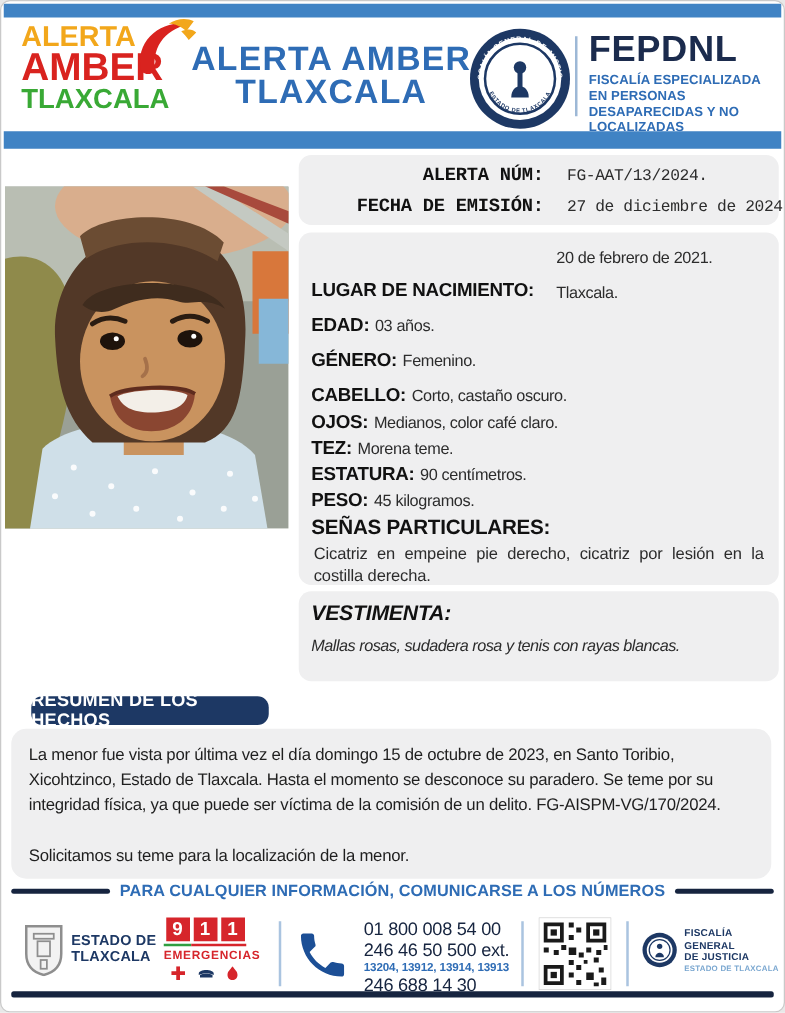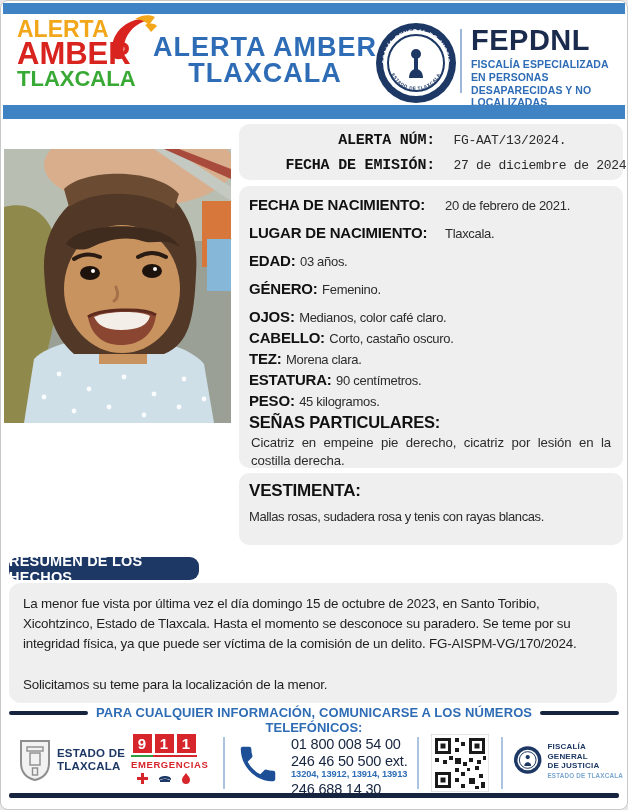--- a/index.html
+++ b/index.html
@@ -23,42 +23,42 @@
   .fepdnl .abbr{color:#1b2b4d;font-weight:bold;font-size:29px;letter-spacing:0.5px;line-height:1;}
   .fepdnl .sub{color:#2e6cb5;font-weight:bold;font-size:10.5px;line-height:1.22;margin-top:3px;letter-spacing:0.1px;}
 
   
   .photo{position:absolute;left:3px;top:148px;width:227px;height:274px;overflow:hidden;}
 
   
   .gbox{position:absolute;left:238px;width:384px;background:#efeff0;border-radius:10px;box-sizing:border-box;}
   .box-a{top:123px;height:56px;padding-top:7px;}
   .box-b{top:185px;height:282px;padding:10px 10px 0 10px;}
-  .box-c{top:472px;height:72px;padding:8px 10px 0 10px;}
+  .box-c{top:472px;height:72px;padding:8px 10px 0 10px;font-style:italic;}
 
   .row{position:relative;white-space:nowrap;}
   .lbl{font-weight:bold;color:#111;font-size:15px;letter-spacing:-0.2px;}
   .val{color:#2c2c2c;font-size:13px;letter-spacing:-0.3px;}
   .box-a .row{height:25px;font-family:Liberation Mono, monospace;}
   .box-a .lbl{display:inline-block;width:196px;text-align:right;}
   .box-a .val{margin-left:9px;}
   .row.aligned{height:28px;}
   .row.aligned .val{position:absolute;left:196px;top:2px;}
   .row.tight{height:21px;}
   .row.sp5{height:28px;}
   .senas-h{font-weight:bold;color:#111;font-size:16.5px;letter-spacing:-0.2px;height:21px;}
   .senas-t{font-size:13.2px;color:#2c2c2c;letter-spacing:-0.1px;line-height:1.35;text-align:justify;padding:0 2px;}
   .vest-h{font-weight:bold;color:#111;font-size:17px;letter-spacing:-0.2px;}
   .vest-t{font-size:13px;color:#2c2c2c;letter-spacing:-0.4px;margin-top:8px;}
 
   
   .name-plate{position:absolute;left:14px;top:455px;width:203px;height:98px;background:#3b7ec2;border-radius:14px;
         display:flex;align-items:center;justify-content:center;text-align:center;
         color:#ffffff;font-weight:bold;font-size:25px;line-height:1.05;letter-spacing:0.5px;}
-  .resumen-bar{position:absolute;left:8px;top:556px;width:190px;height:23px;background:#1d3864;border-radius:9px;
+  .resumen-bar{position:absolute;left:24px;top:556px;width:190px;height:23px;background:#1d3864;border-radius:9px;
         display:flex;align-items:center;justify-content:center;color:#fff;font-weight:bold;font-size:14.5px;letter-spacing:0.2px;}
   .summary{position:absolute;left:8px;top:582px;width:608px;height:120px;background:#efeff0;border-radius:12px;
         box-sizing:border-box;padding:11px 14px;font-size:13.4px;color:#1f1f1f;line-height:1.5;letter-spacing:-0.2px;}
   .summary p{margin:0;}
   .summary p + p{margin-top:21px;}
 
   
   .foot-head{position:absolute;left:8px;right:8px;top:704px;display:flex;align-items:center;}
   .foot-head .rule{flex:1;height:4px;background:#16243f;border-radius:2px;}
   .foot-head .txt{color:#2e6cb5;font-weight:bold;font-size:13px;margin:0 8px;letter-spacing:0.1px;}
@@ -192,46 +192,45 @@
       <span class="val">FG-AAT/13/2024.</span>
     </div>
     <div class="row">
       <span class="lbl">FECHA DE EMISIÓN:</span>
       <span class="val">27 de diciembre de 2024.</span>
     </div>
   </div>
 
   <div class="gbox box-b">
     <div class="row aligned">
-      <span class="lbl">FECHA DE NACIMIENTO:</span>
       <span class="val">20 de febrero de 2021.</span>
     </div>
     <div class="row aligned">
       <span class="lbl">LUGAR DE NACIMIENTO:</span>
       <span class="val">Tlaxcala.</span>
     </div>
     <div class="row sp5">
       <span class="lbl">EDAD:</span>
       <span class="val">03 años.</span>
     </div>
     <div class="row sp5">
       <span class="lbl">GÉNERO:</span>
       <span class="val">Femenino.</span>
     </div>
     <div class="row tight">
+      <span class="lbl">CABELLO:</span>
+      <span class="val">Corto, castaño oscuro.</span>
+    </div>
+    <div class="row tight">
       <span class="lbl">OJOS:</span>
       <span class="val">Medianos, color café claro.</span>
     </div>
     <div class="row tight">
-      <span class="lbl">CABELLO:</span>
-      <span class="val">Corto, castaño oscuro.</span>
-    </div>
-    <div class="row tight">
       <span class="lbl">TEZ:</span>
-      <span class="val">Morena clara.</span>
+      <span class="val">Morena teme.</span>
     </div>
     <div class="row tight">
       <span class="lbl">ESTATURA:</span>
       <span class="val">90 centímetros.</span>
     </div>
     <div class="row tight">
       <span class="lbl">PESO:</span>
       <span class="val">45 kilogramos.</span>
     </div>
     <div class="senas-h">SEÑAS PARTICULARES:</div>
@@ -250,21 +249,20 @@
   <div class="summary">
     <p>La menor fue vista por última vez el día domingo 15 de octubre de 2023, en Santo Toribio, Xicohtzinco, Estado de Tlaxcala. Hasta el momento se desconoce su paradero. Se teme por su integridad física, ya que puede ser víctima de la comisión de un delito. FG-AISPM-VG/170/2024.</p>
     <p>Solicitamos su teme para la localización de la menor.</p>
   </div>
 
   <div class="foot-head">
     <div class="rule"></div>
     <div class="txt">PARA CUALQUIER INFORMACIÓN, COMUNICARSE  A LOS NÚMEROS</div>
     <div class="rule"></div>
   </div>
-  <div class="foot-head2">TELEFÓNICOS:</div>
 
   <div class="estado">
     <svg width="32" height="42" viewBox="0 0 32 42">
       <path d="M2 2 H30 V24 C30 34 24 39 16 41 C8 39 2 34 2 24 Z" fill="#f2f2f2" stroke="#8e8e8e" stroke-width="2"></path>
       <rect x="8" y="8" width="16" height="4" fill="none" stroke="#8e8e8e" stroke-width="1.4"></rect>
       <rect x="11" y="14" width="10" height="12" fill="none" stroke="#8e8e8e" stroke-width="1.4"></rect>
       <rect x="13.5" y="29" width="5" height="7" fill="none" stroke="#8e8e8e" stroke-width="1.4"></rect>
     </svg>
     <div class="txt">
       <span>ESTADO DE</span><br>

